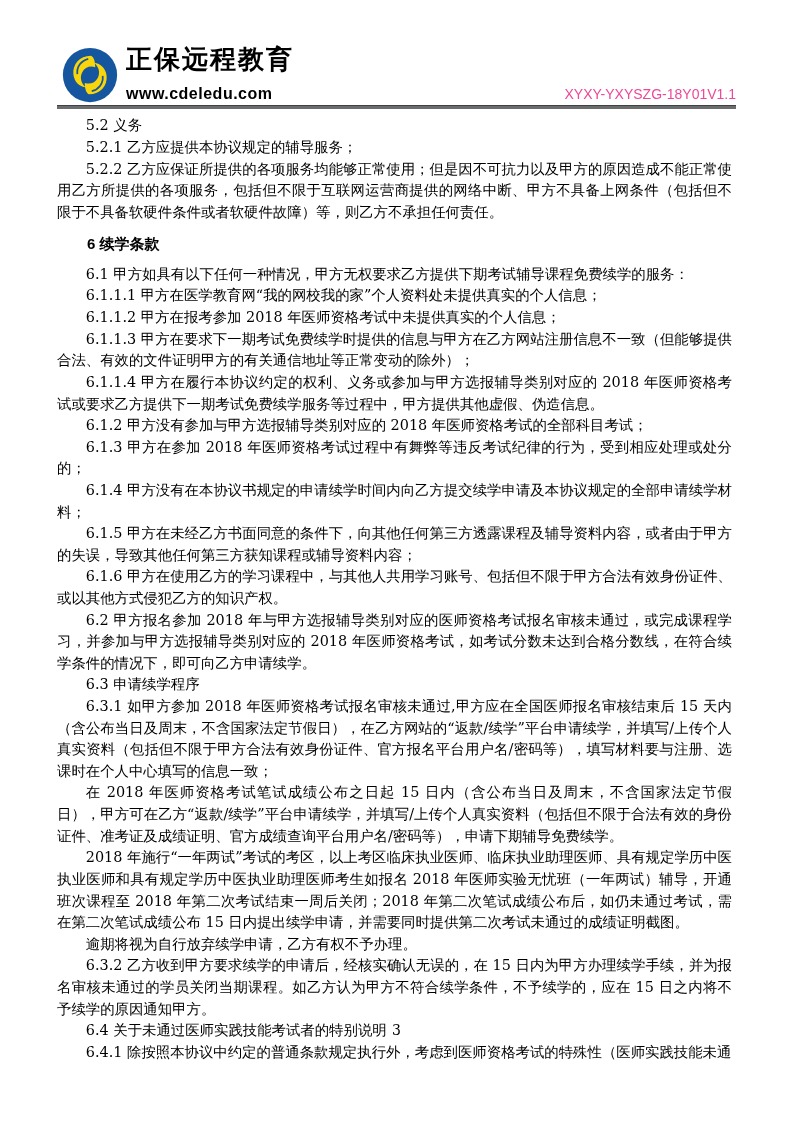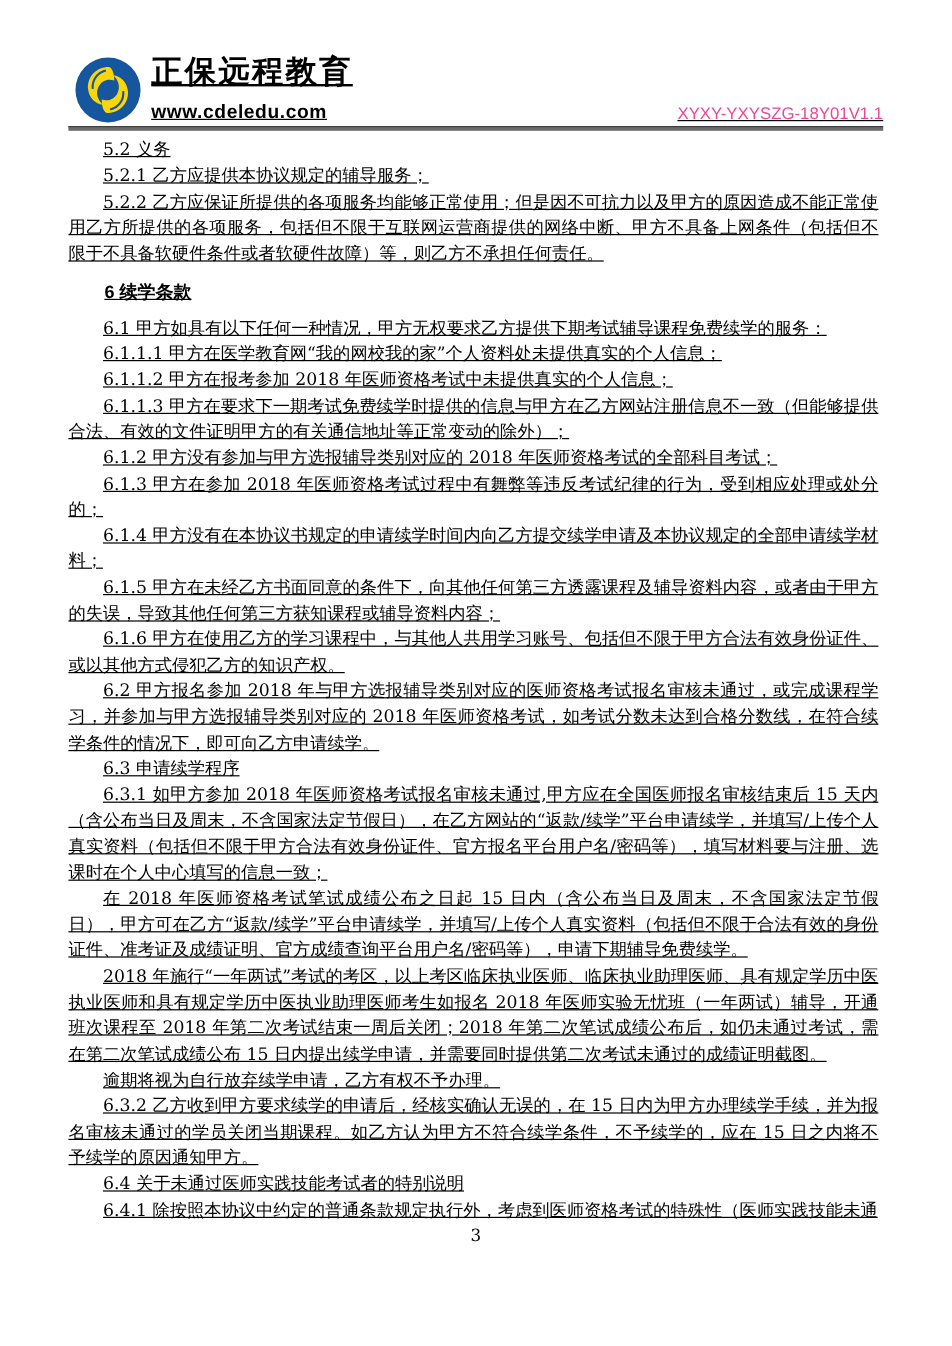--- a/index.html
+++ b/index.html
@@ -4,21 +4,20 @@
 <style>
   html,body { margin:0; padding:0; background:#ffffff; }
   .page {
     position:relative;
     width:793px; height:1122px;
     margin:0 auto;
     background:#ffffff;
     color:#000;
     font-family:"DejaVu Serif","Liberation Serif",serif;
     overflow:hidden;
-    text-decoration:underline;
   }
   
   .header {
     display:flex;
     justify-content:space-between;
     align-items:flex-end;
     padding:46px 57px 2px 62px;
   }
   .brand { display:flex; align-items:center; }
   .logo { width:56px; height:56px; flex:0 0 auto; }
@@ -90,20 +89,21 @@
 
   <div class="doc-body">
     <p>5.2 义务</p>
     <p>5.2.1 乙方应提供本协议规定的辅导服务；</p>
     <p>5.2.2 乙方应保证所提供的各项服务均能够正常使用；但是因不可抗力以及甲方的原因造成不能正常使用乙方所提供的各项服务，包括但不限于互联网运营商提供的网络中断、甲方不具备上网条件（包括但不限于不具备软硬件条件或者软硬件故障）等，则乙方不承担任何责任。</p>
     <p class="heading">6 续学条款</p>
     <p>6.1 甲方如具有以下任何一种情况，甲方无权要求乙方提供下期考试辅导课程免费续学的服务：</p>
     <p>6.1.1.1 甲方在医学教育网“我的网校我的家”个人资料处未提供真实的个人信息；</p>
     <p>6.1.1.2 甲方在报考参加 2018 年医师资格考试中未提供真实的个人信息；</p>
     <p>6.1.1.3 甲方在要求下一期考试免费续学时提供的信息与甲方在乙方网站注册信息不一致（但能够提供合法、有效的文件证明甲方的有关通信地址等正常变动的除外）；</p>
+    <p>6.1.1.4 甲方在履行本协议约定的权利、义务或参加与甲方选报辅导类别对应的 2018 年医师资格考试或要求乙方提供下一期考试免费续学服务等过程中，甲方提供其他虚假、伪造信息。</p>
     <p>6.1.2 甲方没有参加与甲方选报辅导类别对应的 2018 年医师资格考试的全部科目考试；</p>
     <p>6.1.3 甲方在参加 2018 年医师资格考试过程中有舞弊等违反考试纪律的行为，受到相应处理或处分的；</p>
     <p>6.1.4 甲方没有在本协议书规定的申请续学时间内向乙方提交续学申请及本协议规定的全部申请续学材料；</p>
     <p>6.1.5 甲方在未经乙方书面同意的条件下，向其他任何第三方透露课程及辅导资料内容，或者由于甲方的失误，导致其他任何第三方获知课程或辅导资料内容；</p>
     <p>6.1.6 甲方在使用乙方的学习课程中，与其他人共用学习账号、包括但不限于甲方合法有效身份证件、或以其他方式侵犯乙方的知识产权。</p>
     <p>6.2 甲方报名参加 2018 年与甲方选报辅导类别对应的医师资格考试报名审核未通过，或完成课程学习，并参加与甲方选报辅导类别对应的 2018 年医师资格考试，如考试分数未达到合格分数线，在符合续学条件的情况下，即可向乙方申请续学。</p>
     <p>6.3 申请续学程序</p>
     <p>6.3.1 如甲方参加 2018 年医师资格考试报名审核未通过,甲方应在全国医师报名审核结束后 15 天内（含公布当日及周末，不含国家法定节假日），在乙方网站的“返款/续学”平台申请续学，并填写/上传个人真实资料（包括但不限于甲方合法有效身份证件、官方报名平台用户名/密码等），填写材料要与注册、选课时在个人中心填写的信息一致；</p>
     <p>在 2018 年医师资格考试笔试成绩公布之日起 15 日内（含公布当日及周末，不含国家法定节假日），甲方可在乙方“返款/续学”平台申请续学，并填写/上传个人真实资料（包括但不限于合法有效的身份证件、准考证及成绩证明、官方成绩查询平台用户名/密码等），申请下期辅导免费续学。</p>
     <p>2018 年施行“一年两试”考试的考区，以上考区临床执业医师、临床执业助理医师、具有规定学历中医执业医师和具有规定学历中医执业助理医师考生如报名 2018 年医师实验无忧班（一年两试）辅导，开通班次课程至 2018 年第二次考试结束一周后关闭；2018 年第二次笔试成绩公布后，如仍未通过考试，需在第二次笔试成绩公布 15 日内提出续学申请，并需要同时提供第二次考试未通过的成绩证明截图。</p>

